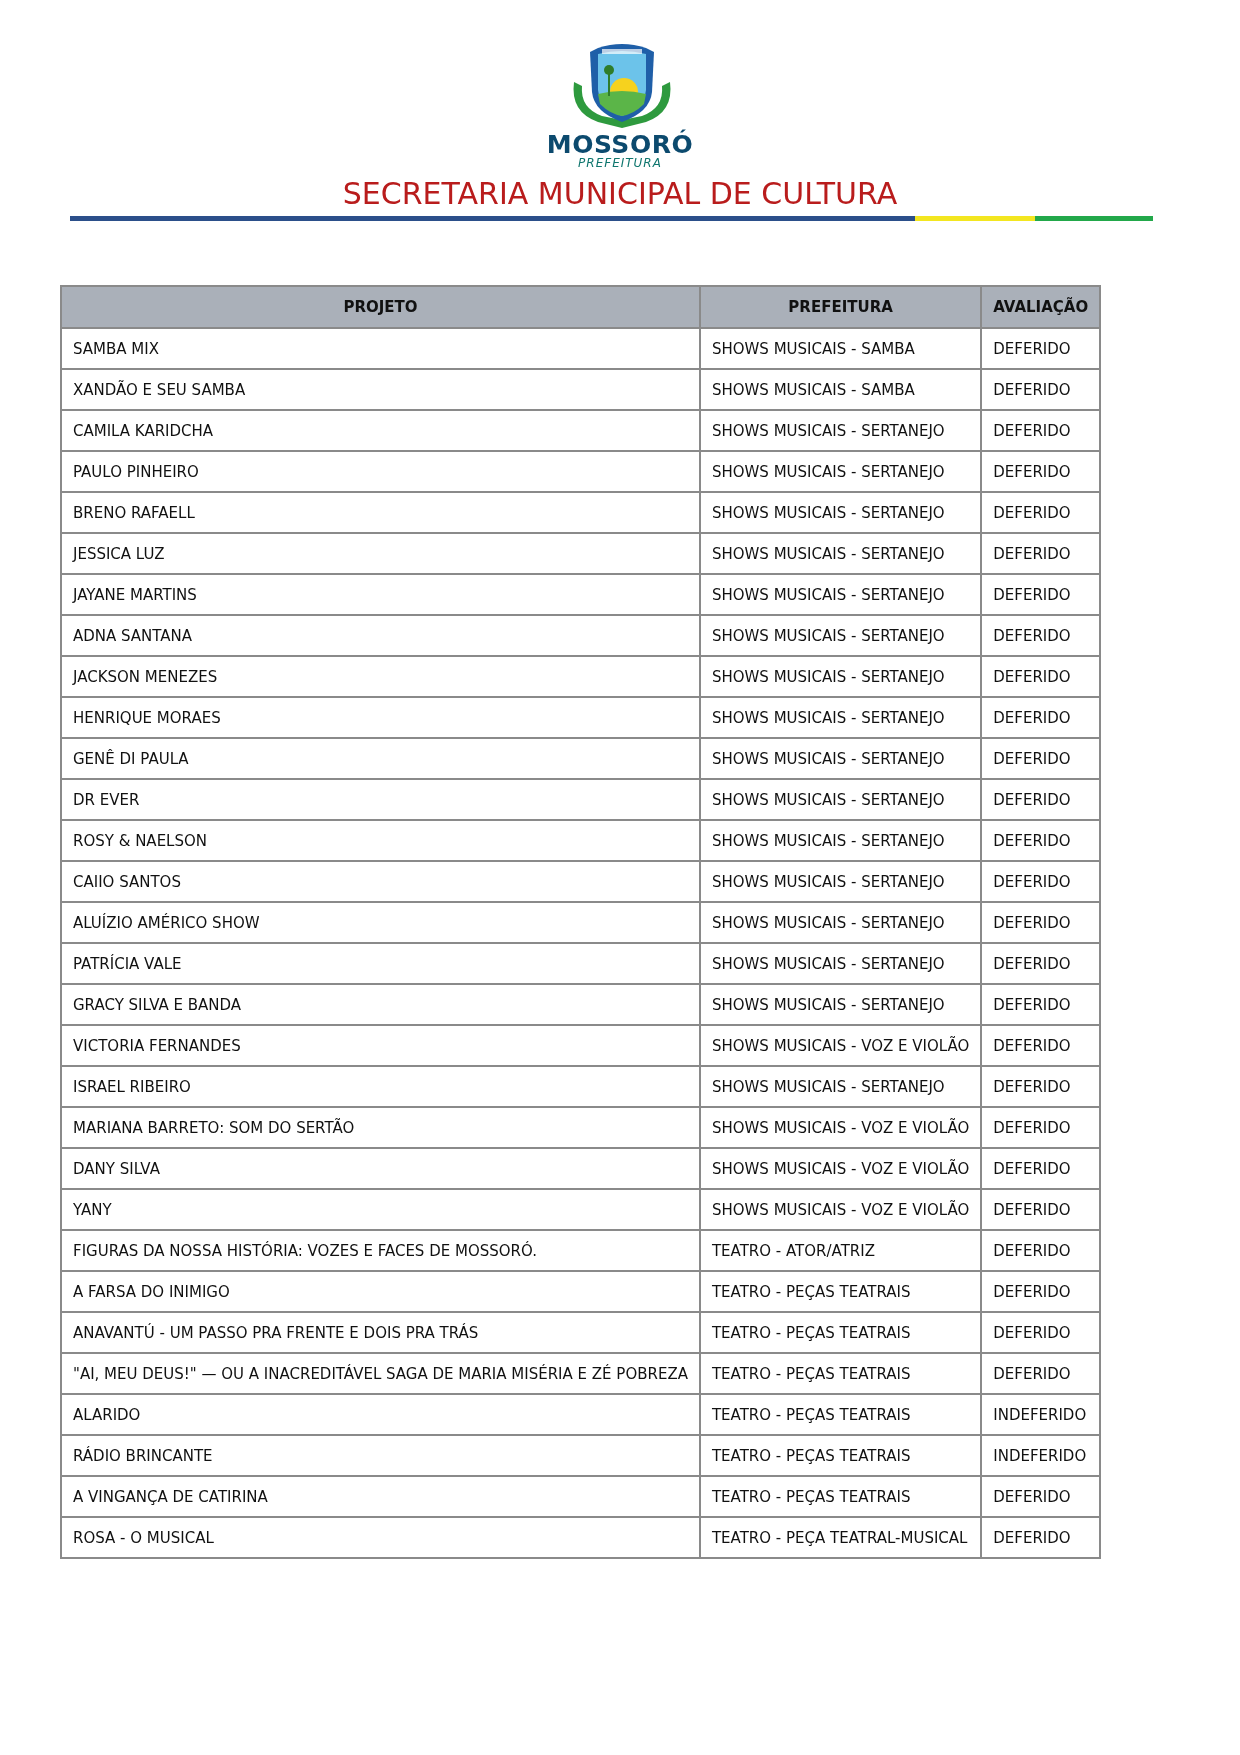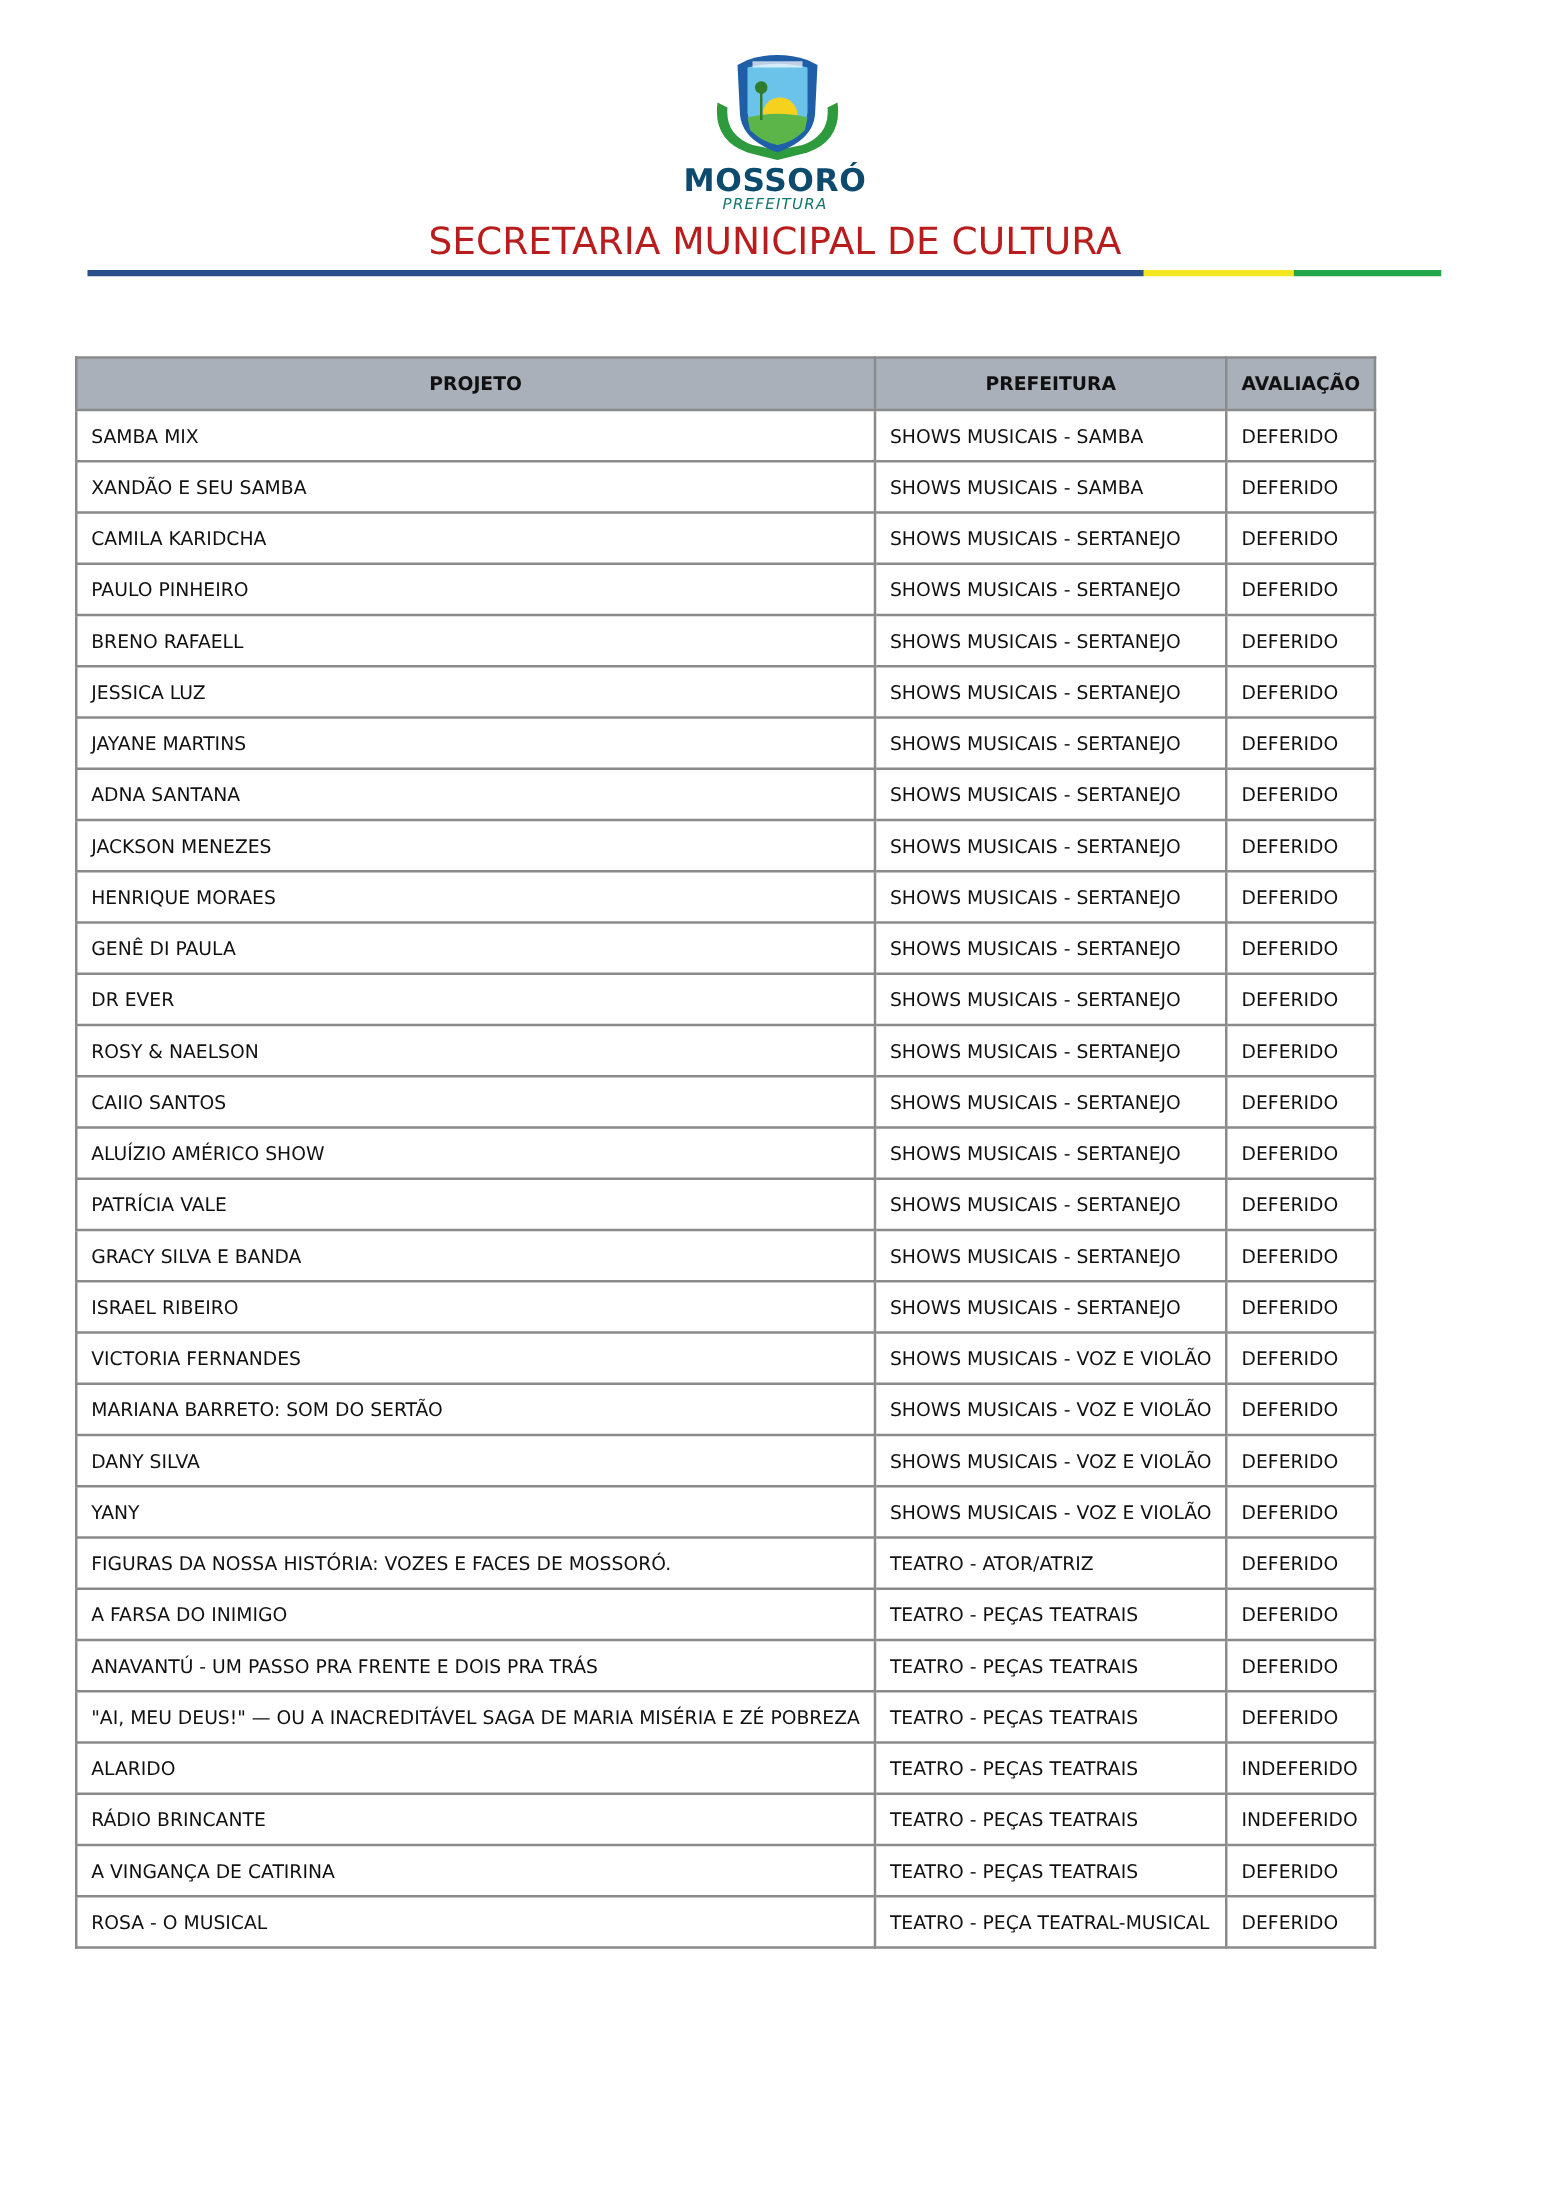--- a/index.html
+++ b/index.html
@@ -133,27 +133,27 @@
         <td class="c1">PATRÍCIA VALE</td>
         <td class="c2">SHOWS MUSICAIS - SERTANEJO</td>
         <td class="c3">DEFERIDO</td>
       </tr>
       <tr>
         <td class="c1">GRACY SILVA E BANDA</td>
         <td class="c2">SHOWS MUSICAIS - SERTANEJO</td>
         <td class="c3">DEFERIDO</td>
       </tr>
       <tr>
+        <td class="c1">VICTORIA FERNANDES</td>
+        <td class="c2">SHOWS MUSICAIS - VOZ E VIOLÃO</td>
+        <td class="c3">DEFERIDO</td>
+      </tr>
+      <tr>
         <td class="c1">ISRAEL RIBEIRO</td>
         <td class="c2">SHOWS MUSICAIS - SERTANEJO</td>
-        <td class="c3">DEFERIDO</td>
-      </tr>
-      <tr>
-        <td class="c1">VICTORIA FERNANDES</td>
-        <td class="c2">SHOWS MUSICAIS - VOZ E VIOLÃO</td>
         <td class="c3">DEFERIDO</td>
       </tr>
       <tr>
         <td class="c1">MARIANA BARRETO: SOM DO SERTÃO</td>
         <td class="c2">SHOWS MUSICAIS - VOZ E VIOLÃO</td>
         <td class="c3">DEFERIDO</td>
       </tr>
       <tr>
         <td class="c1">DANY SILVA</td>
         <td class="c2">SHOWS MUSICAIS - VOZ E VIOLÃO</td>

